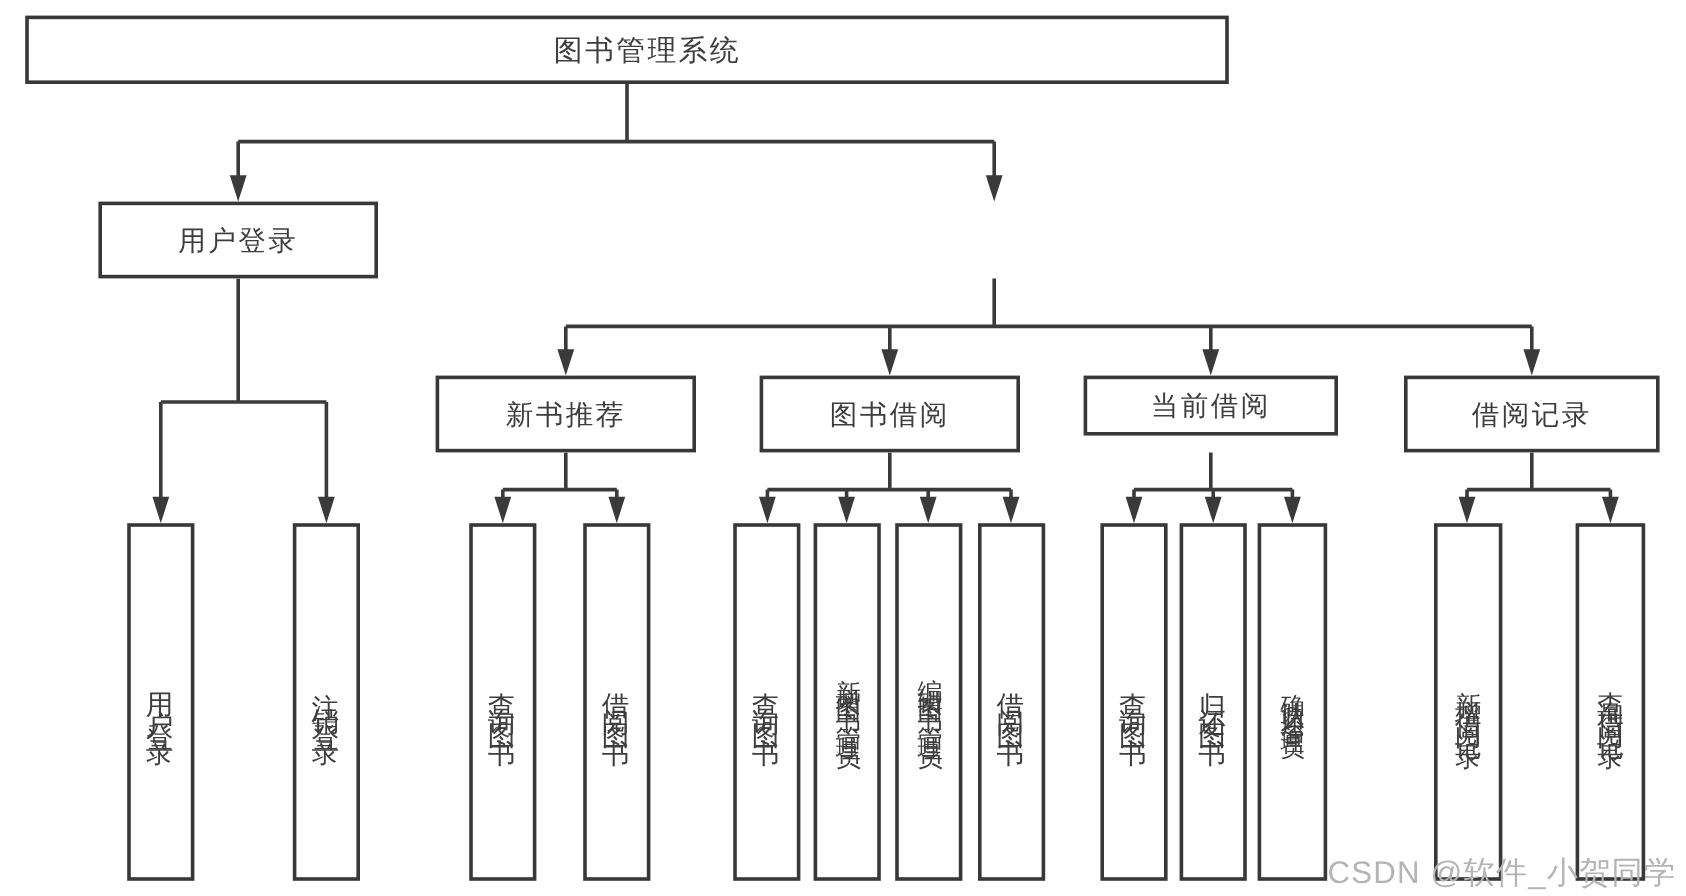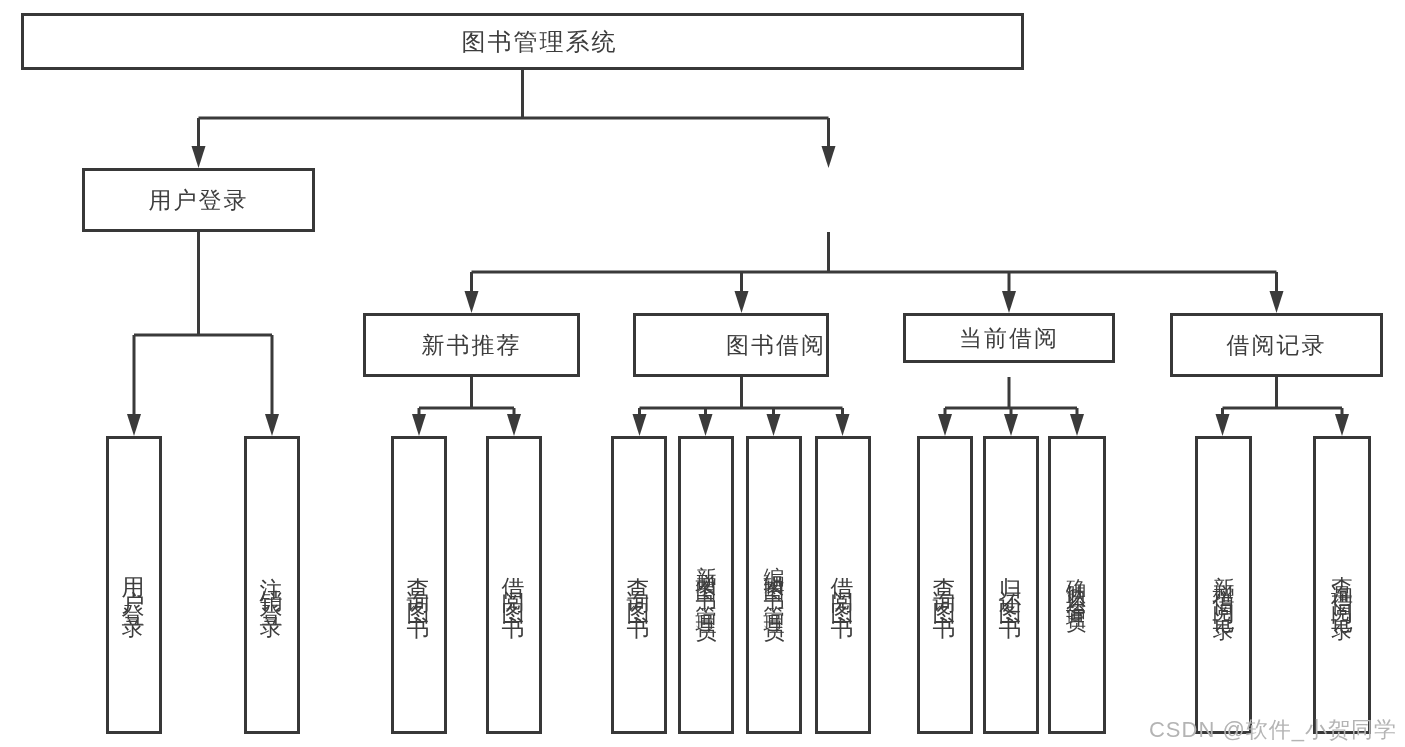--- a/index.html
+++ b/index.html
@@ -28,21 +28,21 @@
     text-orientation:mixed;
     white-space:nowrap;
   }
   .v4 .vtxt{font-size:23px;letter-spacing:13px;}
   .v6 .vtxt{font-size:22px;letter-spacing:9px;}
   .v9 .vtxt{font-size:21px;letter-spacing:8px;}
   .v11 .vtxt{font-size:20px;letter-spacing:5px;}
   .watermark{
     position:absolute;
     right:8px;bottom:2px;
-    font-size:22px;
+    font-size:26px;
     color:#b4b4b4;
     letter-spacing:1px;
   }
 </style>
 </head>
 <body>
 
 <div id="stage">
 
   <svg id="wires" width="1405" height="747" viewBox="0 0 1405 747" xmlns="http://www.w3.org/2000/svg">
@@ -93,21 +93,21 @@
     <span class="lbl">图书管理系统</span>
   </div>
 
   <div class="box hbox" style="left:82px;top:168px;width:233px;height:64px;">
     <span class="lbl">用户登录</span>
   </div>
 
   <div class="box hbox" style="left:363px;top:313px;width:217px;height:64px;">
     <span class="lbl">新书推荐</span>
   </div>
-  <div class="box hbox" style="left:633px;top:313px;width:196px;height:64px;justify-content:flex-end;">
+  <div class="box hbox" style="left:633px;top:313px;width:217px;height:64px;">
     <span class="lbl">图书借阅</span>
   </div>
   <div class="box hbox" style="left:903px;top:313px;width:212px;height:50px;">
     <span class="lbl">当前借阅</span>
   </div>
   <div class="box hbox" style="left:1170px;top:313px;width:213px;height:64px;">
     <span class="lbl">借阅记录</span>
   </div>
 
   <div class="box vbox v4" style="left:106px;top:436px;width:56px;height:298px;">

